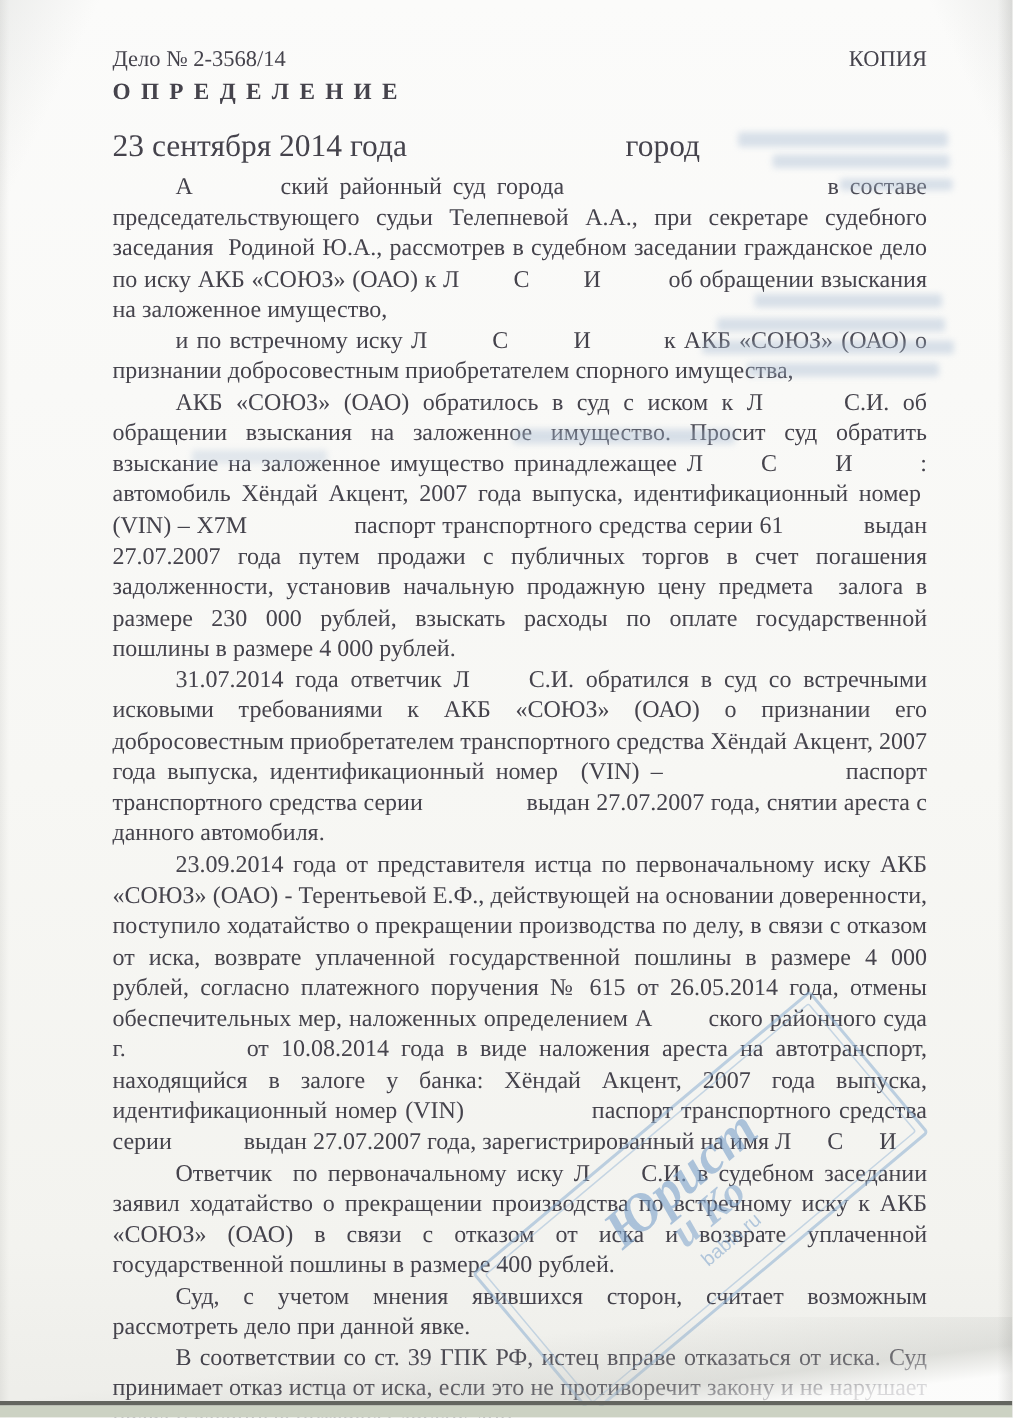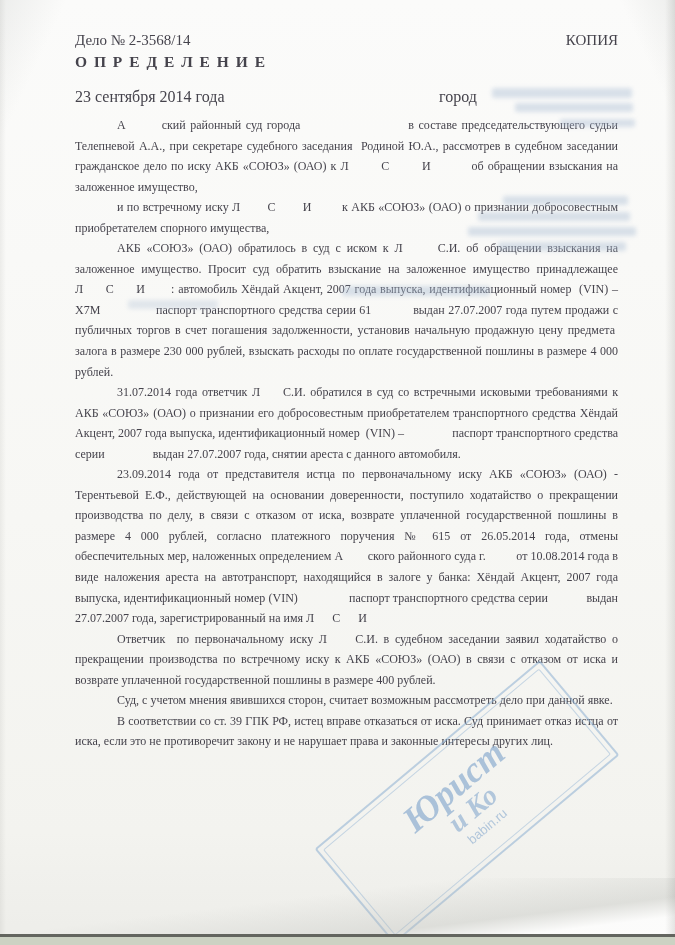--- a/index.html
+++ b/index.html
@@ -21,23 +21,23 @@
   .left-edge{position:absolute;top:0;left:0;width:6px;height:100%;
     background:linear-gradient(to left, rgba(0,0,0,0), rgba(120,120,115,.10));}
   .crease{position:absolute;left:0;right:0;top:878px;height:58px;
     background:linear-gradient(173deg, rgba(255,255,255,0) 40%, rgba(190,192,188,.35) 72%, rgba(255,255,255,.8) 86%);}
   .bottom-line{position:absolute;left:0;right:0;top:934px;height:3px;background:#63655f;}
   .bottom-band{position:absolute;left:0;right:0;top:937px;bottom:0;background:#ccd2c3;}
 
   .content{position:absolute;left:75px;top:30px;width:543px;}
   .header-row{display:flex;justify-content:space-between;font-size:15px;line-height:20px;}
   .title{text-align:left;font-weight:bold;font-size:15.5px;letter-spacing:1.5px;margin-top:3px;line-height:17px;}
-  .date-row{position:relative;margin-top:17px;font-size:16px;line-height:20px;height:20px;}
-  .date-row .city{position:absolute;left:364px;top:0;}
-  .para{margin:0;text-align:justify;text-indent:42px;font-size:12px;line-height:20.55px;}
+  .date-row{position:relative;margin-top:17px;font-size:21px;line-height:20px;height:20px;}
+  .date-row .city{position:absolute;left:342px;top:0;}
+  .para{margin:0;text-align:justify;text-indent:42px;font-size:16px;line-height:20.55px;}
   .preamble-block{margin-top:8px;}
   .heading2{text-align:center;font-weight:bold;font-size:15.5px;letter-spacing:1px;margin:3px 0 7px 0;line-height:20px;}
 
   .ghost{position:absolute;background:#a9bcd3;border-radius:2px;filter:blur(2px);opacity:.42;}
 
   .wm{position:absolute;left:320px;top:740px;width:290px;height:120px;
     transform:rotate(-40deg);
     border:2px solid rgba(140,175,210,.55);
     border-radius:3px;
     pointer-events:none;}

